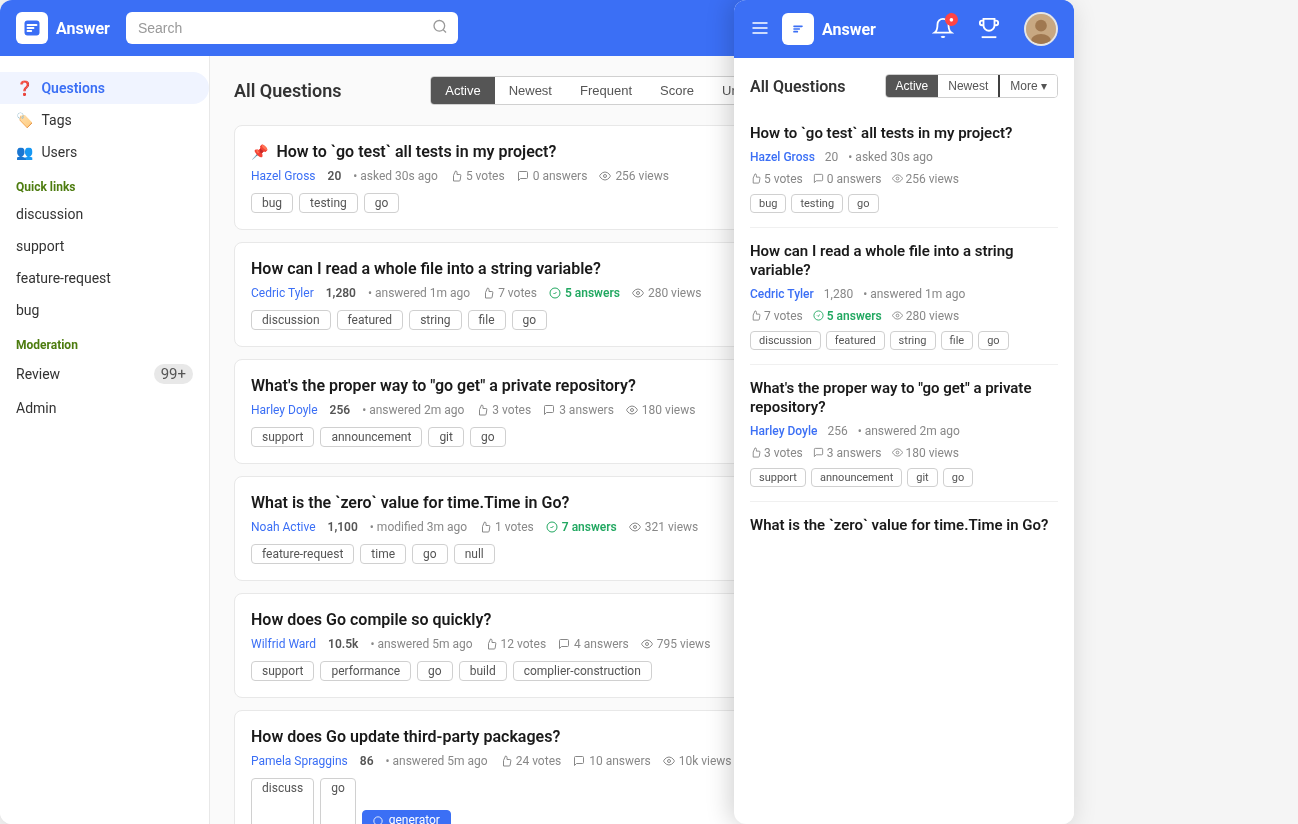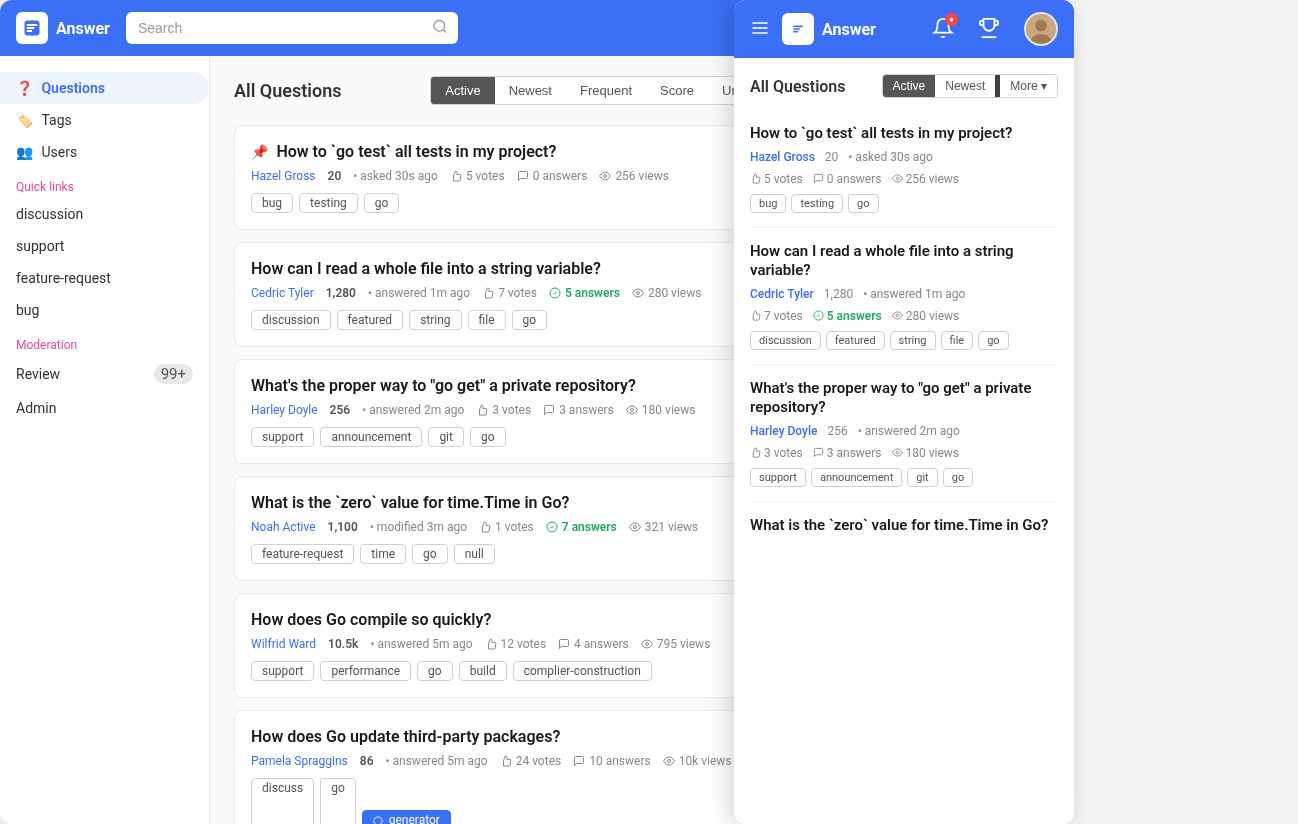--- a/index.html
+++ b/index.html
@@ -132,22 +132,22 @@
       font-size: 14px;
     }
     .sidebar-item.active {
       background: #f0f4ff;
       color: #3b6ff5;
       font-weight: 600;
       border-radius: 0 20px 20px 0;
     }
     .sidebar-section {
       font-size: 12px;
-      font-weight: 400;
-      color: #ec4899;
+      font-weight: 700;
+      color: #4d7c0f;
       padding: 12px 16px 4px;
       text-transform: none;
     }
     .sidebar-count {
       margin-left: auto;
       background: #e8e8e8;
       border-radius: 10px;
       padding: 1px 7px;
       font-size: 15px;
       color: #555;
@@ -358,21 +358,21 @@
       cursor: pointer;
       background: white;
       border: none;
       color: #555;
     }
     .overlay-filter-tab.active {
       background: #555;
       color: white;
     }
     .overlay-filter-tab.more {
-      border-left: 5px solid #404040;
+      border-left: 2px solid #404040;
       text-align: right;
     }
     .overlay-question-item {
       padding: 14px 0;
       border-bottom: 1px solid #f0f0f0;
     }
     .overlay-question-item:last-child { border-bottom: none; }
     .overlay-question-title {
       font-size: 15px;
       font-weight: 600;

